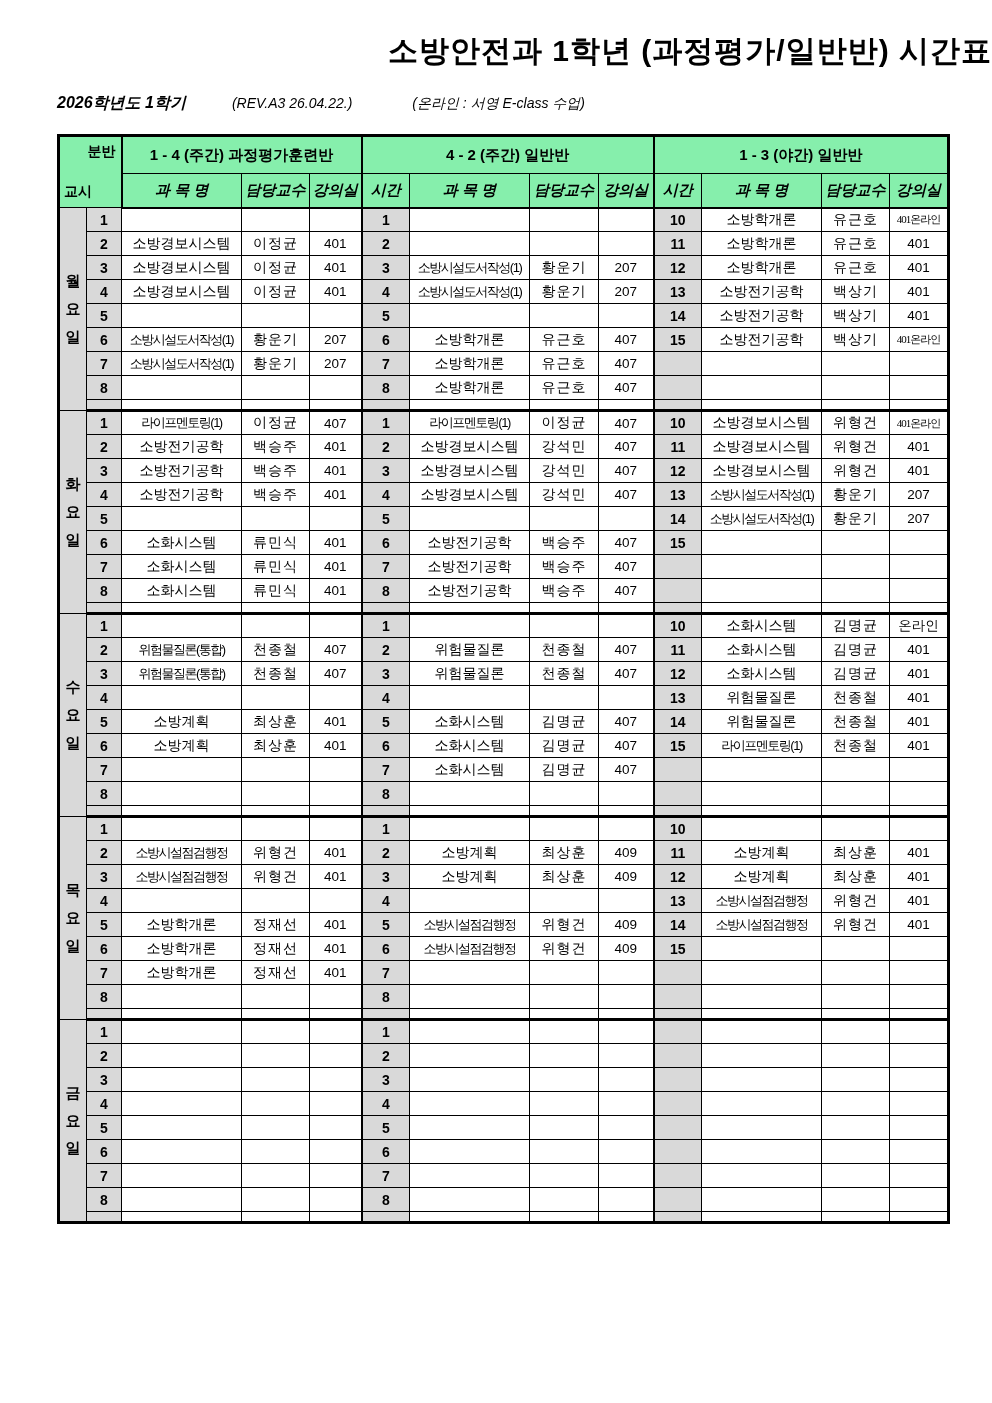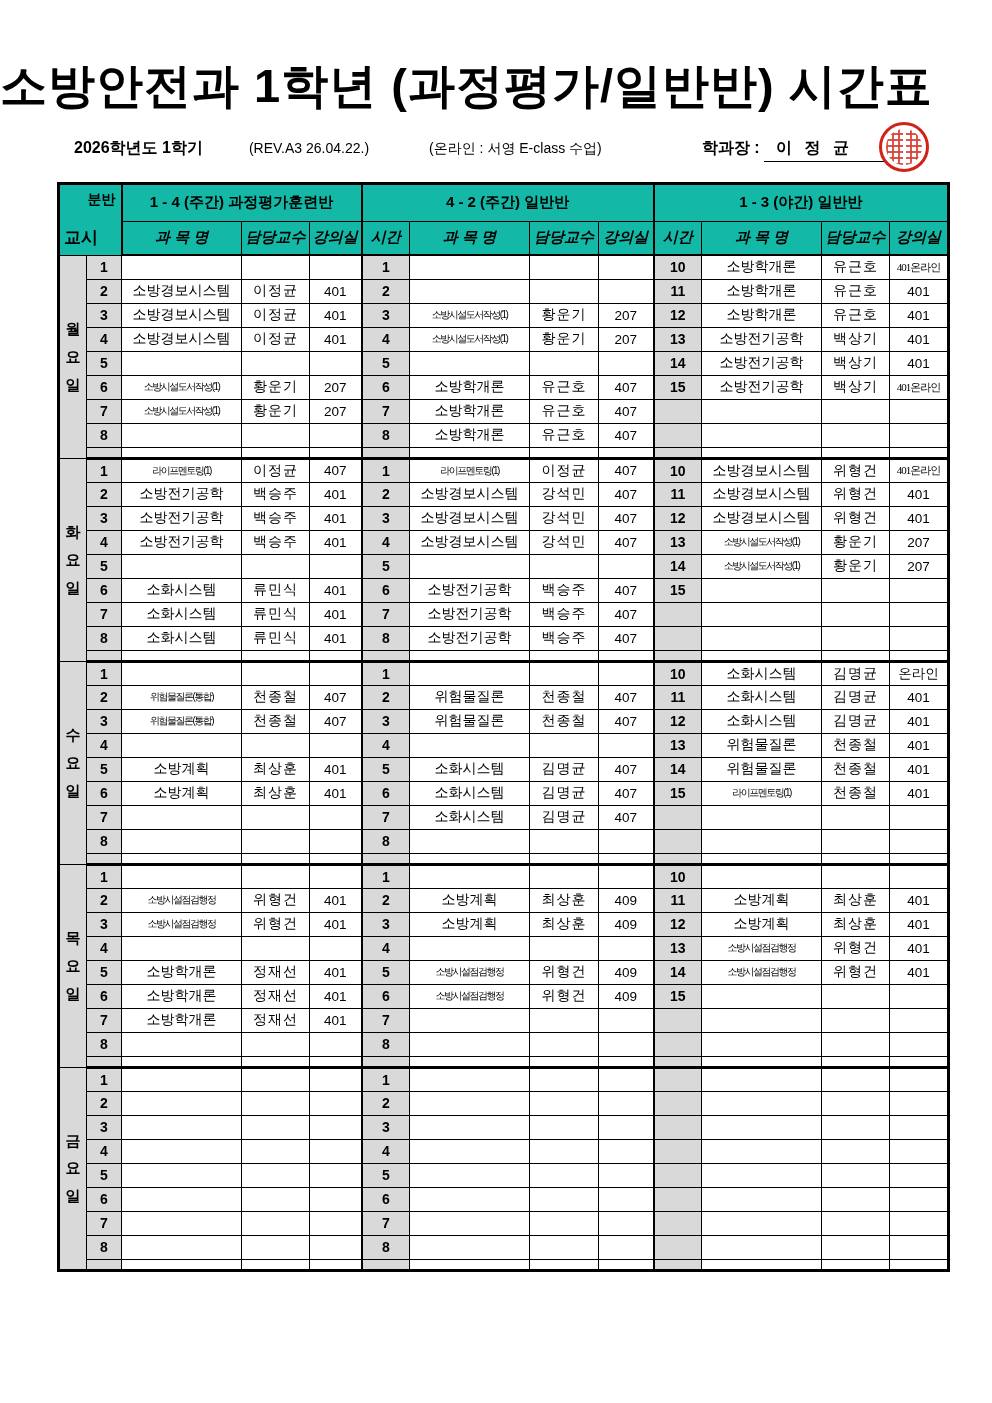--- a/index.html
+++ b/index.html
@@ -5,33 +5,34 @@
   html,body { margin:0; padding:0; }
   body {
     width: 992px; height: 1403px;
     background: #ffffff;
     font-family: "Liberation Sans", "DejaVu Sans", sans-serif;
     color: #000;
     position: relative;
     overflow: hidden;
   }
   .page-title {
-    margin: 60px 0 0 0;
-    text-align: left;
-    font-size: 47px;
+    margin: 34px 0 0 0;
+    text-align: right;
+    font-size: 30px;
     font-weight: bold;
     letter-spacing: 1px;
     line-height: 1.1;
   }
   .info-row {
-    margin: 26px 45px 0 74px;
+    margin: 26px 45px 0 57px;
     display: flex;
     align-items: baseline;
     font-size: 14px;
     position: relative;
+    font-style: italic;
   }
   .info-semester { font-weight: bold; font-size: 16px; }
   .info-rev { margin-left: 46px; }
   .info-online { margin-left: 60px; }
   .info-head { margin-left: auto; font-weight: bold; font-size: 16px; position: relative; padding-right: 60px; }
   .head-name {
     display: inline-block;
     border-bottom: 1.5px solid #000;
     padding: 0 34px 2px 12px;
     letter-spacing: 4px;
@@ -69,70 +70,65 @@
     border: 3px solid #000;
   }
   .tt th, .tt td {
     border: 1px solid #000;
     padding: 0 1px;
     overflow: hidden;
     white-space: nowrap;
     text-align: center;
     box-sizing: border-box;
   }
-  .tt thead th { background: #14b8a6; font-size: 15px; font-weight: bold; }
+  .tt thead th { background: #86efac; font-size: 15px; font-weight: bold; }
   .tt .group-row th { height: 38px; }
   .tt .sub-row th { height: 34px; border-bottom: 2.5px solid #000; font-style: italic; }
   .thickL { border-left: 2.5px solid #000 !important; }
 
   .corner {
     position: relative;
     background: #d9d9d9;
     border-right: 2.5px solid #000 !important;
     background-image: linear-gradient(to bottom right,
       transparent 49.2%, #444 49.2%, #444 50.4%, transparent 50.4%);
   }
   .corner .c-top { position: absolute; top: 6px; right: 5px; font-size: 14px; font-weight: bold; }
-  .corner .c-bot { position: absolute; bottom: 6px; left: 4px; font-size: 17px; font-weight: bold; }
+  .corner .c-bot { position: absolute; bottom: 6px; left: 4px; font-size: 14px; font-weight: bold; }
 
   .tt tbody tr.body-row { height: 24px; }
   .tt tbody tr.sep-row { height: 11px; }
   .tt tbody tr.sep-row td { border-bottom: 3px solid #000; }
   .day-cell {
     background: #d9d9d9;
     font-weight: bold;
     font-size: 15px;
     vertical-align: middle;
   }
   .day-cell div { line-height: 1.85; }
   .period {
     background: #d9d9d9;
     font-weight: bold;
     font-size: 14px;
   }
   td.sub  { font-size: 14px; }
-  td.sub.tight { font-size: 10px; letter-spacing: -1.5px; }
+  td.sub.tight { font-size: 13px; letter-spacing: -1.5px; }
   td.prof { font-size: 14px; letter-spacing: 1px; }
   td.room { font-size: 13.5px; }
   td.room.tight-room { font-size: 11px; letter-spacing: -1px; font-family: Liberation Serif, serif; }
 </style>
 </head>
 <body>
 
 <h1 class="page-title">소방안전과 1학년 (과정평가/일반반) 시간표</h1>
 
 <div class="info-row">
   <span class="info-semester">2026학년도 1학기</span>
   <span class="info-rev">(REV.A3  26.04.22.)</span>
   <span class="info-online">(온라인 : 서영 E-class 수업)</span>
-  <span class="info-head">
-    <span>학과장 :</span>
-    <span class="head-name">이 정 균</span>
-    <span class="stamp"></span>
-  </span>
 </div>
 
 <table class="tt">
   <colgroup>
     <col style="width:28px">
       <col style="width:35px">
     <col style="width:120px">
       <col style="width:68px">
       <col style="width:52px">
     <col style="width:48px">

